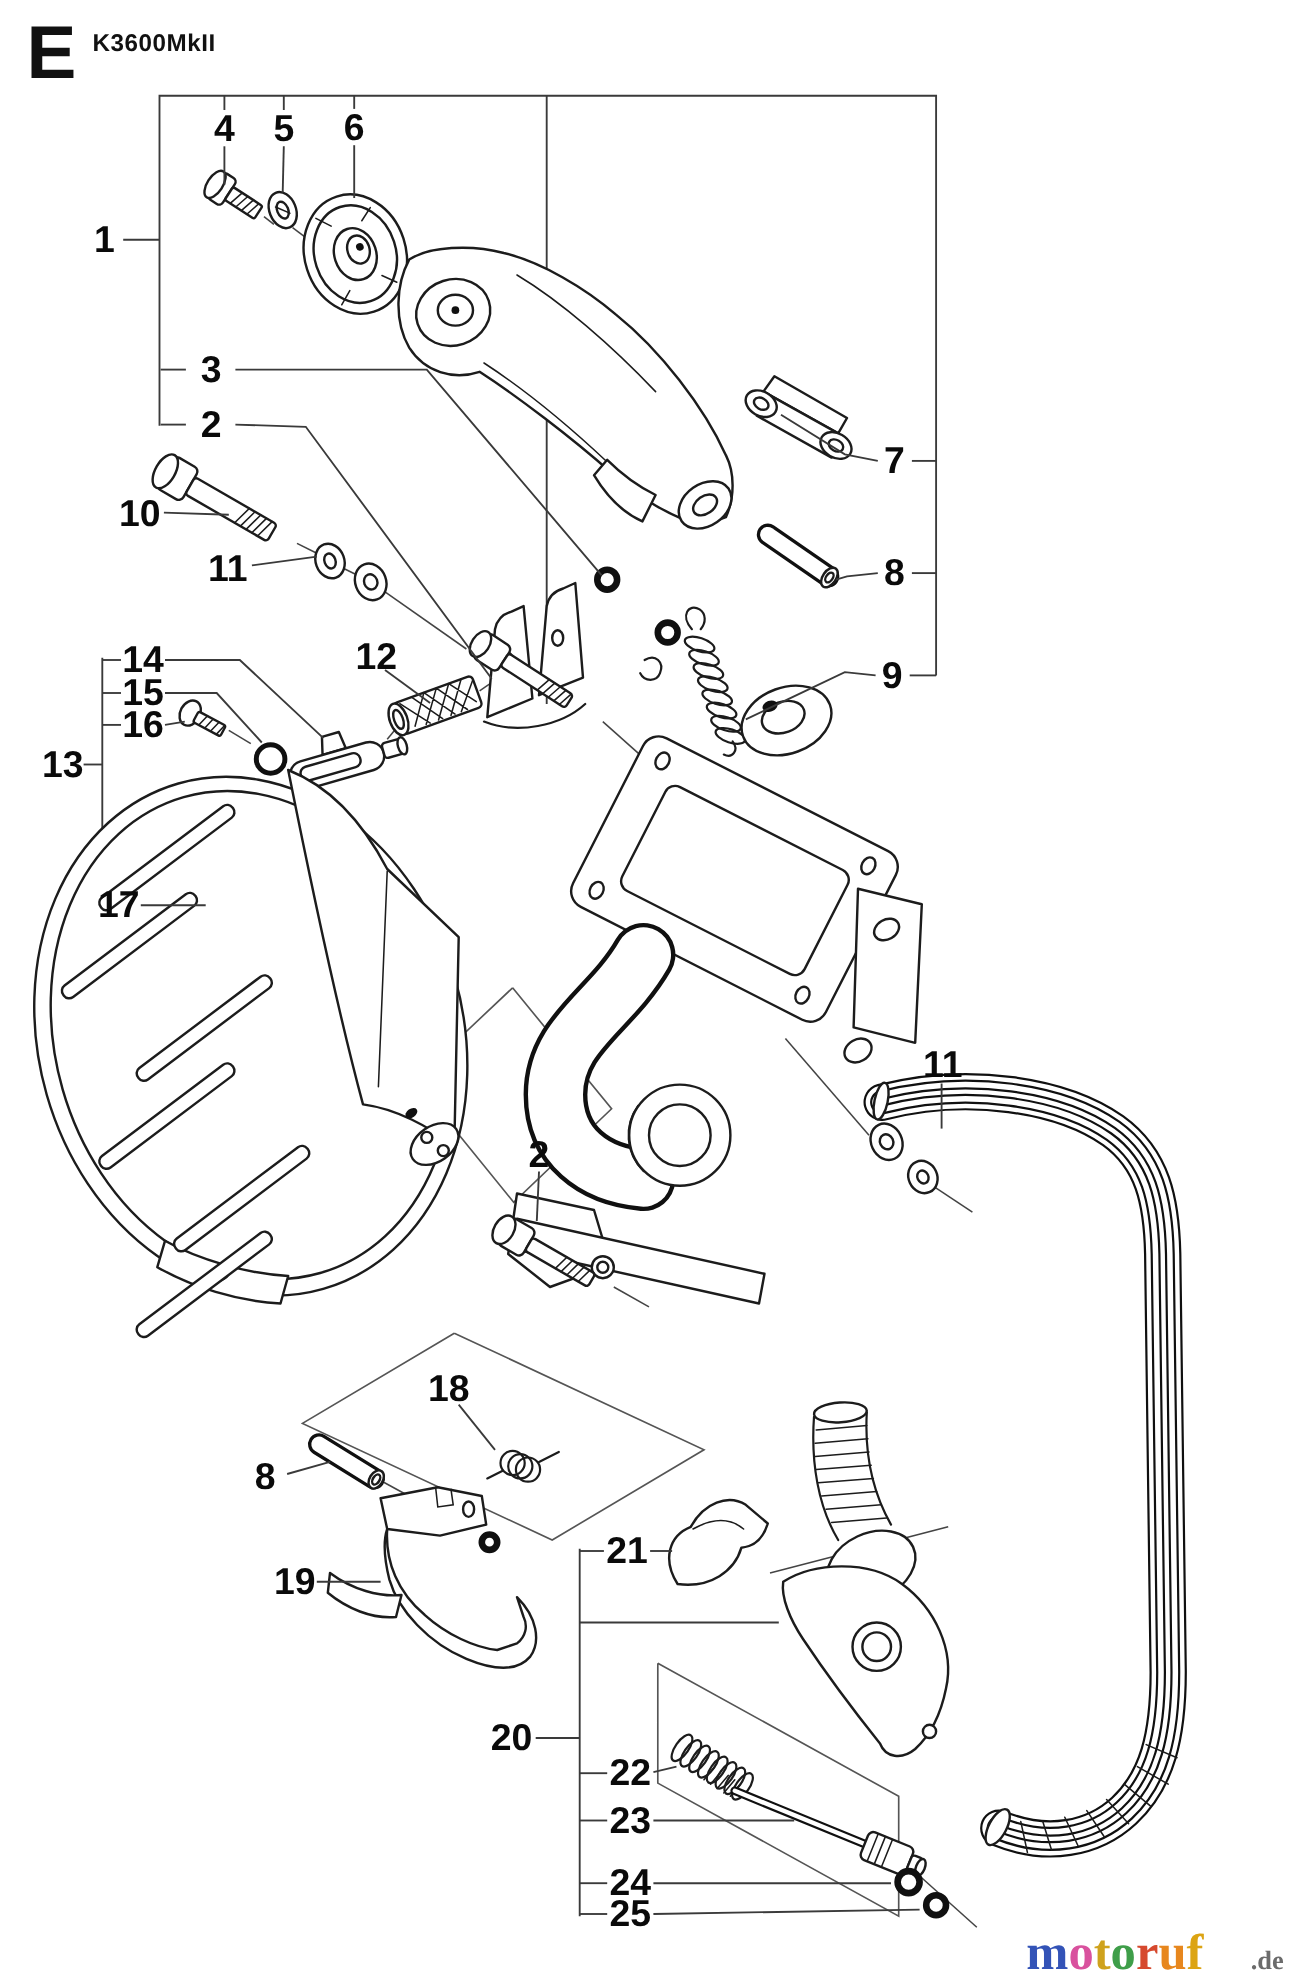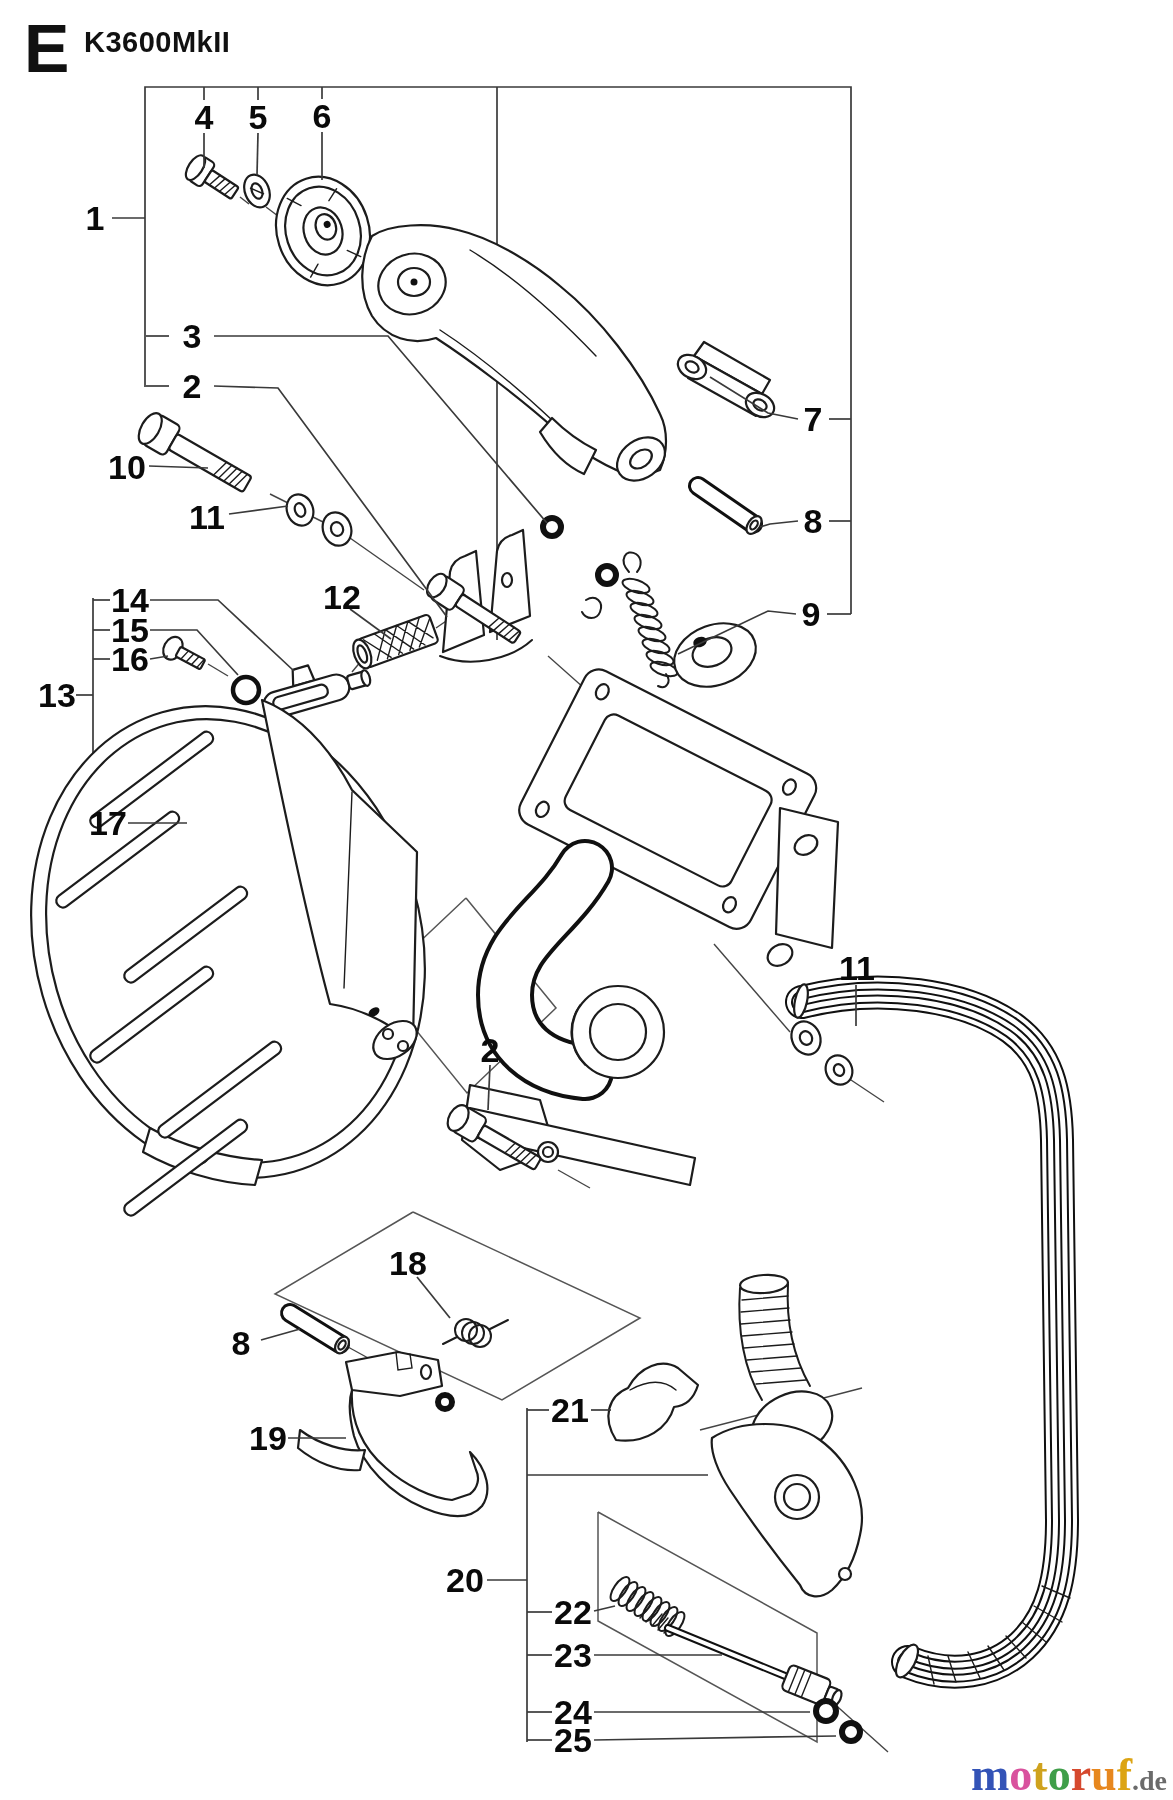--- a/index.html
+++ b/index.html
@@ -1,33 +1,33 @@
 <!DOCTYPE html>
 <html><head>
 <meta charset="utf-8">
 <style>
   html,body{margin:0;padding:0;background:#e8e8e8;}
   .page{position:relative;width:1173px;height:1800px;background:#ffffff;overflow:hidden;
         font-family:"Liberation Sans",sans-serif;}
   .hdr-letter{position:absolute;left:24px;top:14px;font-size:68px;font-weight:bold;color:#111;line-height:1;}
-  .hdr-model{position:absolute;left:84px;top:26px;font-size:29px;font-weight:bold;color:#111;letter-spacing:.5px;}
+  .hdr-model{position:absolute;left:84px;top:26px;font-size:22px;font-weight:bold;color:#111;letter-spacing:.5px;}
   svg{position:absolute;left:0;top:0;}
   
   .p{fill:#ffffff;stroke:#1c1c1c;stroke-width:2.2;stroke-linejoin:round;}
   .l{fill:none;stroke:#1c1c1c;stroke-width:2;stroke-linecap:round;}
   .thin{stroke-width:1.4;}
   .bold-ring{fill:none;stroke:#101010;stroke-width:6;}
   .mid-ring{fill:none;stroke:#101010;stroke-width:4.5;}
   .dark{fill:#101010;stroke:none;}
   .t34{stroke:#101010;stroke-width:20;fill:none;stroke-linecap:round;}
   .t34w{stroke:#ffffff;stroke-width:14;fill:none;stroke-linecap:round;}
   
   .logo{position:absolute;right:6px;bottom:2px;font-family:"Liberation Serif",serif;line-height:1;}
   .logo span.lt{font-size:46px;font-weight:bold;}
-  .logo .logo-suffix{font-size:28px;font-weight:bold;}
+  .logo .logo-suffix{font-size:24px;font-weight:bold;margin-left:43px;}
 </style>
 </head>
 <body>
 
 <div class="page">
 
   <div class="hdr-letter">E</div>
   <div class="hdr-model">K3600MkII</div>
 
   <svg id="diagram-svg" width="1173" height="1800" viewBox="0 0 1173 1800" xmlns="http://www.w3.org/2000/svg">

